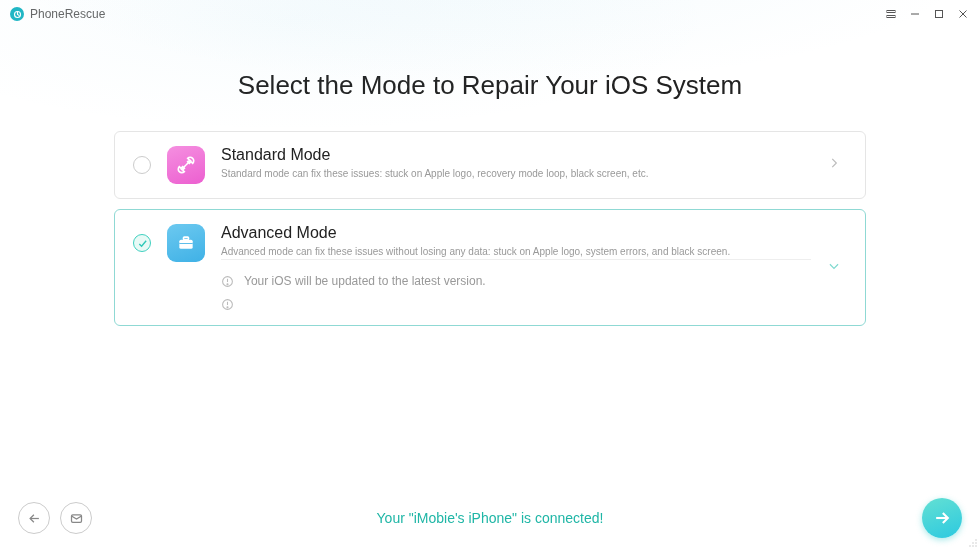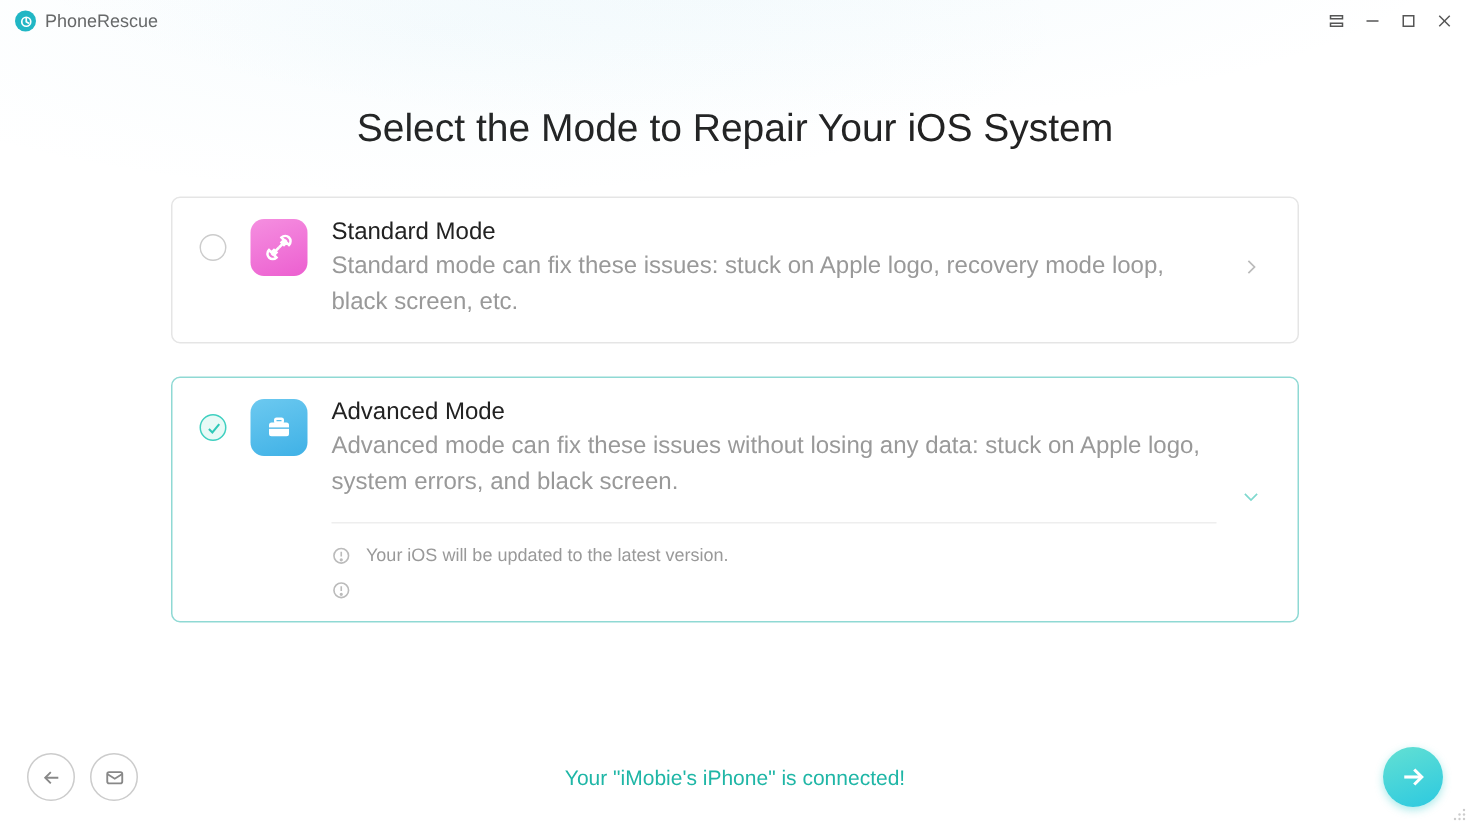--- a/index.html
+++ b/index.html
@@ -42,21 +42,21 @@
     font-size: 26px;
     font-weight: 400;
     color: #222;
     margin-top: 42px;
   }
 
   
   .options {
     width: 752px;
     margin: 30px auto 0;
-    display: flex; flex-direction: column; gap: 22px;
+    display: flex; flex-direction: column; gap: 10px;
   }
   .card {
     border: 1px solid #e5e5e5;
     border-radius: 6px;
     padding: 14px 24px 14px 18px;
     display: flex; align-items: flex-start; gap: 16px;
     cursor: pointer;
     background: #fff;
   }
   .card.selected {
@@ -77,30 +77,30 @@
   .mode-icon {
     width: 38px; height: 38px; border-radius: 9px;
     display:flex; align-items:center; justify-content:center;
     flex-shrink: 0;
   }
   .mode-icon.pink { background: linear-gradient(160deg,#f58fe0,#ec5fd0); }
   .mode-icon.blue { background: linear-gradient(160deg,#6cc9f0,#3fb1e6); }
   .mode-icon svg { width: 20px; height: 20px; }
   .mode-text { flex: 1; }
   .mode-title { font-size: 16px; color: #222; font-weight: 400; margin-bottom: 2px; }
-  .mode-desc { font-size: 16px; color: #999; line-height: 1.5; }
+  .mode-desc { font-size: 10px; color: #999; line-height: 1.5; }
   .chev {
     align-self: center; color: #bbb; flex-shrink:0;
   }
   .chev svg { width: 14px; height: 14px; }
 
   
   .notes {
     border-top: 1px solid #eee;
-    margin-top: 14px; padding-top: 14px;
+    padding-top: 14px;
     display:flex; flex-direction:column; gap:10px;justify-content:center;
   }
   .note-row { display:flex; align-items:center; gap:10px; font-size:12px; color:#999; }
   .note-row svg { width:13px; height:13px; flex-shrink:0; }
 
   
   .footer {
     position: absolute; bottom: 0; left: 0; right: 0;
     height: 64px;
     display:flex; align-items:center; justify-content:space-between;

